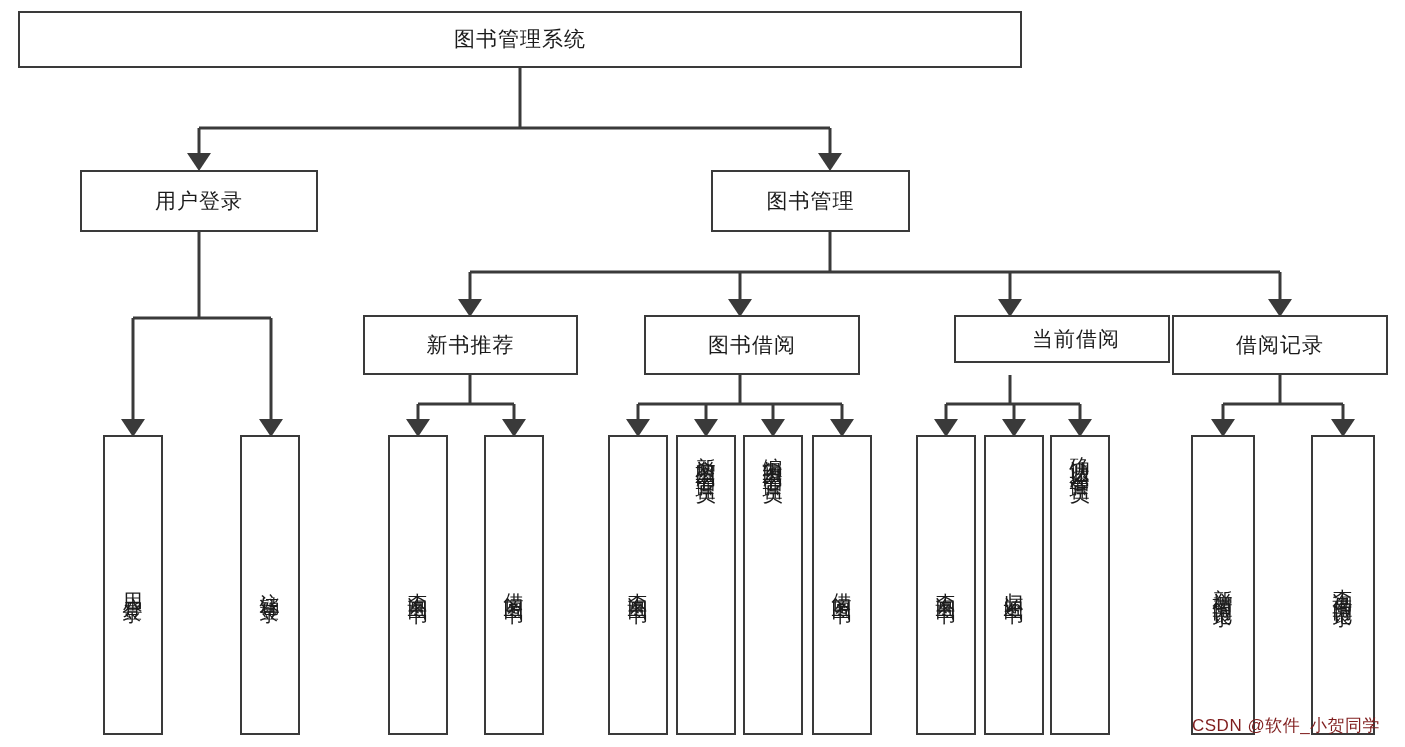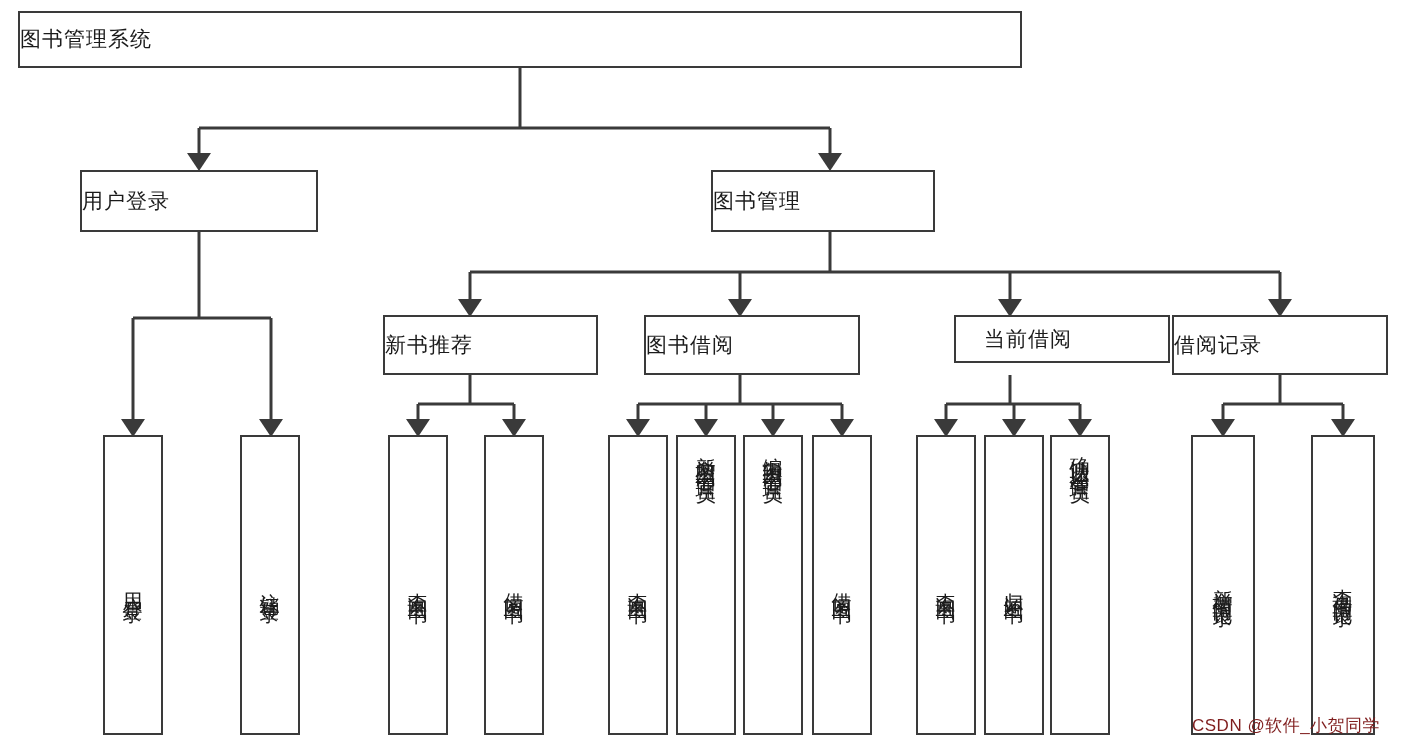--- a/index.html
+++ b/index.html
@@ -27,20 +27,21 @@
     height: 747px;
     pointer-events: none;
   }
   .node-box {
     position: absolute;
     box-sizing: border-box;
     background: #ffffff;
     border: 2px solid #3a3a3a;
     display: flex;
     align-items: center;
+    justify-content: center;
     overflow: hidden;
   }
   .node-label {
     color: #1b1b1b;
     font-size: 21px;
     line-height: 1.18;
     letter-spacing: 1px;
     white-space: nowrap;
   }
   .node-box.vertical {
@@ -115,24 +116,24 @@
       </g>
   </svg>
 
   <div id="node-layer">
       <div class="node-box" style="left: 18px; top: 11px; width: 1004px; height: 57px;">
         <span class="node-label">图书管理系统</span>
       </div>
       <div class="node-box" style="left: 80px; top: 170px; width: 238px; height: 62px;">
         <span class="node-label">用户登录</span>
       </div>
-      <div class="node-box" style="left: 711px; top: 170px; width: 224px; height: 62px;">
+      <div class="node-box" style="left: 711px; top: 170px; width: 199px; height: 62px;">
         <span class="node-label">图书管理</span>
       </div>
-      <div class="node-box" style="left: 363px; top: 315px; width: 215px; height: 60px; margin-left: 20px;">
+      <div class="node-box" style="left: 363px; top: 315px; width: 215px; height: 60px;">
         <span class="node-label">新书推荐</span>
       </div>
       <div class="node-box" style="left: 632px; top: 315px; width: 216px; height: 60px; margin-left: 12px;">
         <span class="node-label">图书借阅</span>
       </div>
       <div class="node-box" style="left: 954px; top: 315px; width: 216px; height: 48px; padding-left: 28px;">
         <span class="node-label">当前借阅</span>
       </div>
       <div class="node-box" style="left: 1172px; top: 315px; width: 216px; height: 60px;">
         <span class="node-label">借阅记录</span>

